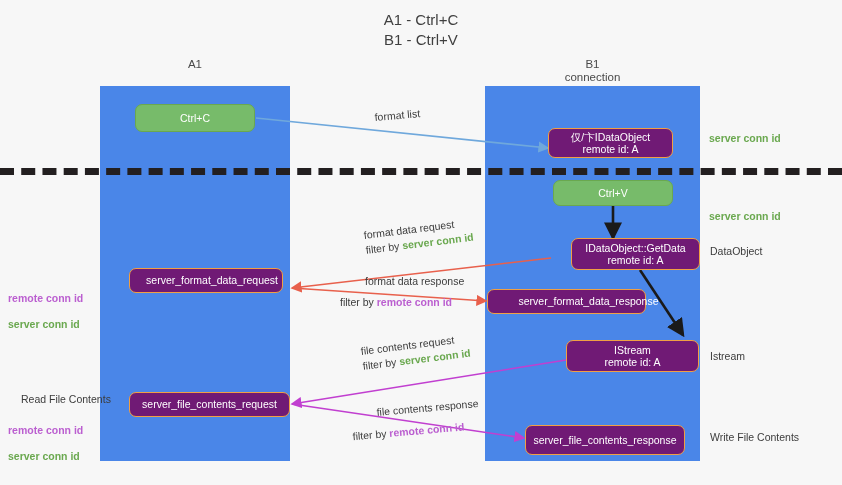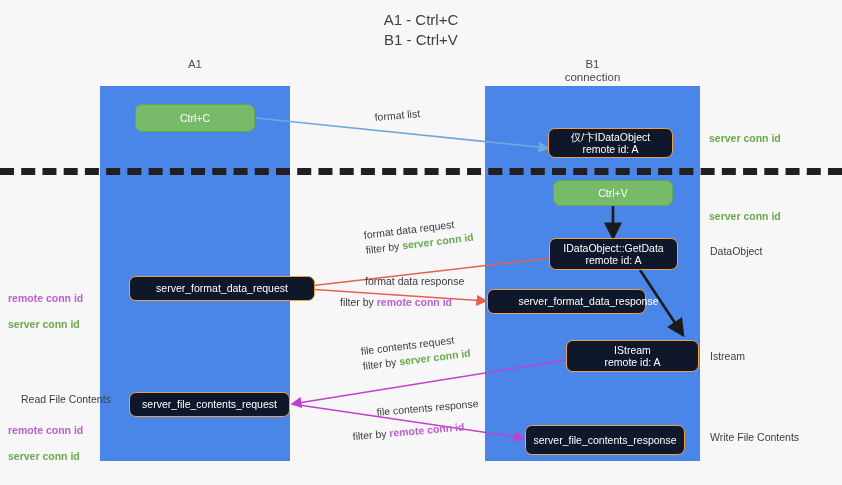--- a/index.html
+++ b/index.html
@@ -39,21 +39,21 @@
   .box{
     box-sizing:border-box;
     display:flex;align-items:center;justify-content:center;
     text-align:center;
     color:#ffffff;
     font-size:10.5px;line-height:12.5px;
     border-radius:7px;
     padding:2px 4px;
   }
   .box.green{background:#6aa84f;background:#77bb6a;border:1px solid #6aa84f;}
-  .box.orange{background:#0f172a;border:1px solid #f0a044;}
+  .box.orange{background:#701a75;border:1px solid #f0a044;}
   .box .two-line{white-space:pre-line;}
 
   
   .divider{
     left:0;top:168px;width:842px;height:0;
     border-top:7px dashed #231f20;
   }
 
   
   .side-label{font-size:10.5px;line-height:13px;white-space:pre-line;}
@@ -132,31 +132,31 @@
 
   <div class="abs box orange" style="left:548px;top:128px;width:125px;height:30px;">
     <span class="two-line">仅/卞IDataObject
 remote id: A</span>
   </div>
 
   <div class="abs box green" style="left:553px;top:180px;width:120px;height:26px;">
     <span>Ctrl+V</span>
   </div>
 
-  <div class="abs box orange" style="left:549px;top:238px;width:129px;height:32px;">
+  <div class="abs box orange" style="left:571px;top:238px;width:129px;height:32px;">
     <span class="two-line">IDataObject::GetData
 remote id: A</span>
   </div>
 
   <div class="abs box orange" style="left:566px;top:340px;width:133px;height:32px;">
     <span class="two-line">IStream
 remote id: A</span>
   </div>
 
-  <div class="abs box orange" style="left:129px;top:276px;width:186px;height:25px;">
+  <div class="abs box orange" style="left:129px;top:268px;width:154px;height:25px;justify-content:flex-end;">
     <span>server_format_data_request</span>
   </div>
 
   <div class="abs box orange" style="left:487px;top:289px;width:159px;height:25px;padding-left:48px;">
     <span>server_format_data_response</span>
   </div>
 
   <div class="abs box orange" style="left:129px;top:392px;width:161px;height:25px;">
     <span>server_file_contents_request</span>
   </div>

